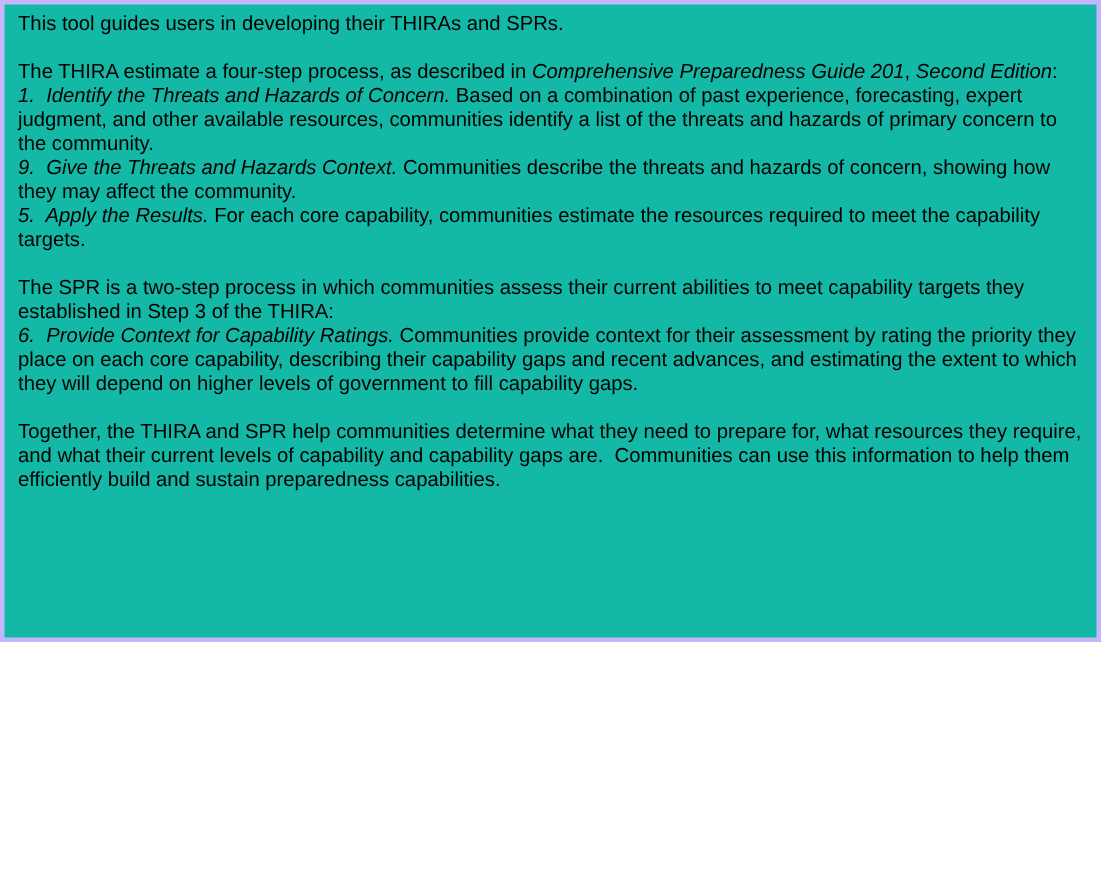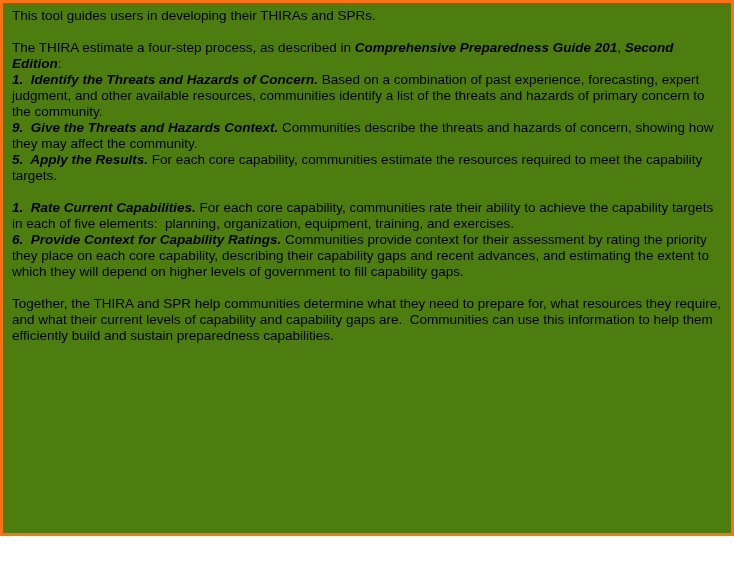--- a/index.html
+++ b/index.html
@@ -8,57 +8,57 @@
     background: #ffffff;
   }
   body {
     width: 734px;
     height: 580px;
     font-family: "Liberation Sans", sans-serif;
   }
   .textbox {
     box-sizing: border-box;
     width: 734px;
-    height: 536px;
-    background: #4d7c0f;
-    border: 3px solid #f97316;
+    height: 428px;
+    background: #14b8a6;
+    border: 3px solid #c4b5fd;
     padding: 5px 10px 0 9px;
     overflow: hidden;
   }
   .text-body p {
     margin: 0;
     font-size: 13.5px;
     line-height: 16px;
     color: #000000;
     white-space: pre-wrap;
   }
   .seg-normal {
     font-style: normal;
     font-weight: 400;
   }
   .seg-italic {
     font-style: italic;
-    font-weight: 700;
+    font-weight: 400;
   }
   .seg-bold-italic {
     font-style: italic;
-    font-weight: 700;
+    font-weight: 400;
     margin-top: 10px;
   }
 </style>
 </head>
 <body>
 
 <div class="textbox">
   <div class="text-body" style="color: rgb(0, 0, 0);">
       <p><span class="seg-normal">This tool guides users in developing their THIRAs and SPRs.</span></p>
       <p>&nbsp;</p>
       <p><span class="seg-normal">The THIRA estimate a four-step process, as described in </span><span class="seg-italic">Comprehensive Preparedness Guide 201</span><span class="seg-normal">, </span><span class="seg-italic">Second Edition</span><span class="seg-normal">:</span></p>
       <p><span class="seg-bold-italic">1.  Identify the Threats and Hazards of Concern.</span><span class="seg-normal"> Based on a combination of past experience, forecasting, expert judgment, and other available resources, communities identify a list of the threats and hazards of primary concern to the community.</span></p>
       <p><span class="seg-bold-italic">9.  Give the Threats and Hazards Context.</span><span class="seg-normal"> Communities describe the threats and hazards of concern, showing how they may affect the community.</span></p>
       <p><span class="seg-bold-italic">5.  Apply the Results.</span><span class="seg-normal"> For each core capability, communities estimate the resources required to meet the capability targets.</span></p>
       <p>&nbsp;</p>
-      <p><span class="seg-bold-italic">1.  Rate Current Capabilities.</span><span class="seg-normal"> For each core capability, communities rate their ability to achieve the capability targets in each of five elements:  planning, organization, equipment, training, and exercises.</span></p>
+      <p><span class="seg-normal">The SPR is a two-step process in which communities assess their current abilities to meet capability targets they established in Step 3 of the THIRA:</span></p>
       <p><span class="seg-bold-italic">6.  Provide Context for Capability Ratings.</span><span class="seg-normal"> Communities provide context for their assessment by rating the priority they place on each core capability, describing their capability gaps and recent advances, and estimating the extent to which they will depend on higher levels of government to fill capability gaps.</span></p>
       <p>&nbsp;</p>
       <p><span class="seg-normal">Together, the THIRA and SPR help communities determine what they need to prepare for, what resources they require, and what their current levels of capability and capability gaps are.  Communities can use this information to help them efficiently build and sustain preparedness capabilities.</span></p>
     </div>
 </div>
 
 </body></html>

